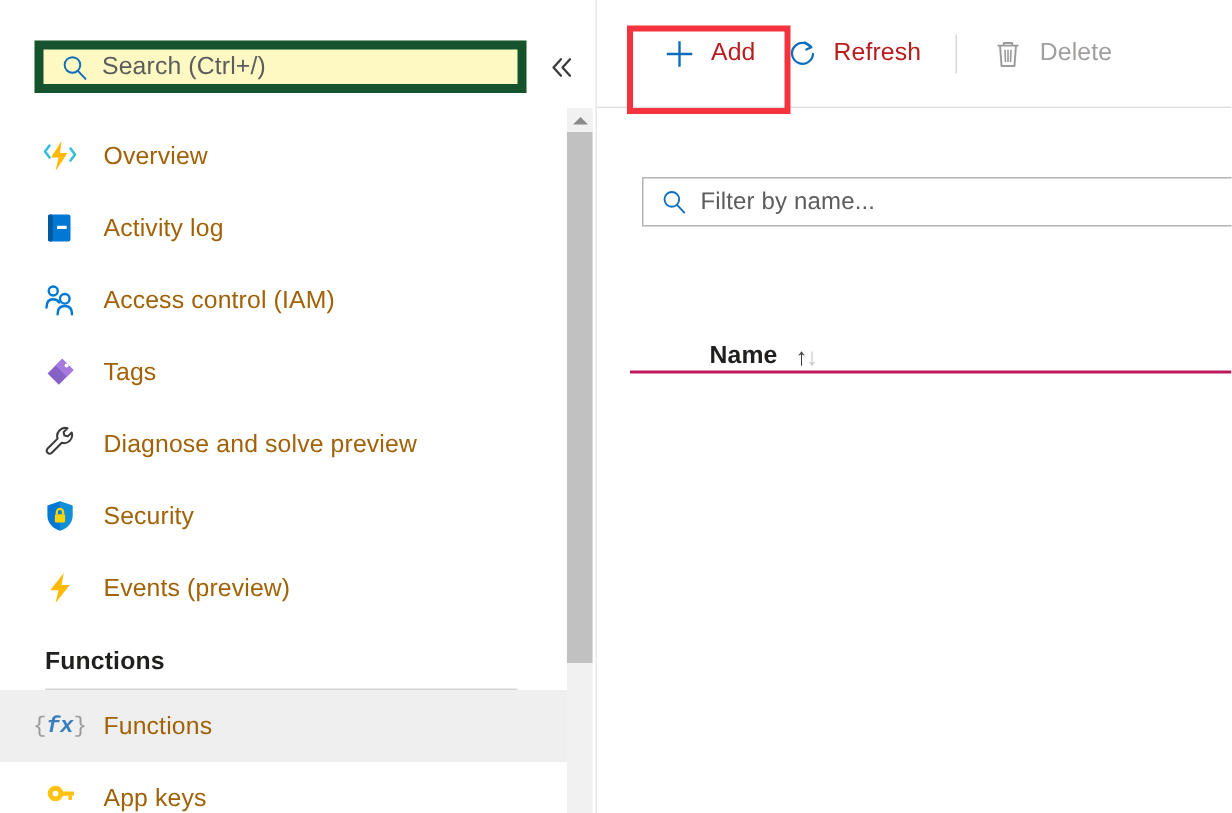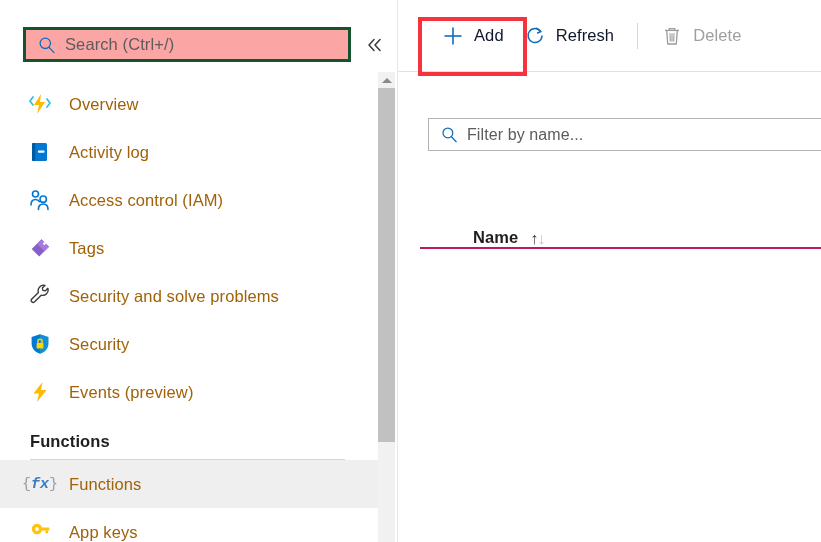--- a/index.html
+++ b/index.html
@@ -15,22 +15,22 @@
   #sidebar {
     position: absolute; left: 0; top: 0;
     width: 398px; height: 542px;
     background: #ffffff;
     overflow: hidden;
   }
 
   .search-wrap {
     position: absolute; left: 23px; top: 27px;
     width: 328px; height: 35px;
-    border: 3px solid #14532d;
-    background: #fca5a5;
+    border: 6px solid #14532d;
+    background: #fef9c3;
     display: flex; align-items: center;
     padding-left: 12px;
   }
   .search-wrap .sicon { width: 18px; height: 18px; flex: 0 0 18px; margin-right: 9px; }
   .search-wrap .stext {
     font-size: 16.5px; color: #5c5c5c; letter-spacing: 0.1px;
     white-space: nowrap;
   }
 
   .collapse-btn {
@@ -129,21 +129,21 @@
     padding-left: 34px;
   }
   .tb-btn {
     display: flex; align-items: center;
     height: 44px; padding: 0 10px;
     cursor: pointer; white-space: nowrap;
   }
   .tb-btn.disabled { cursor: default; }
   .tb-ico { width: 22px; height: 22px; flex: 0 0 22px; margin-right: 10px;
             display: flex; align-items: center; justify-content: center; }
-  .tb-label { font-size: 16.5px; color: #0f172a; letter-spacing: 0.1px; }
+  .tb-label { font-size: 16.5px; color: #b91c1c; letter-spacing: 0.1px; }
   .tb-btn.disabled .tb-label { color: #a19f9d; }
   .tb-sep {
     width: 1px; height: 26px; background: #d8d8d8;
     margin: 0 13px;
   }
 
   
   .annot-box {
     position: absolute; left: 20px; top: 17px;
     width: 109px; height: 59px;
@@ -268,21 +268,21 @@
         <span class="nav-label">Tags</span>
       </div>
 
       <div class="nav-item">
         <span class="nav-ico">
           <svg viewBox="0 0 24 24" width="24" height="24">
             <path d="M20.2 3.5 L16.6 7.1 L14.2 6.6 L13.7 4.2 L17.3 0.6" fill="none" stroke="#333" stroke-width="0"></path>
             <path d="M19.8 4.3 l-2.6 2.6 -2.3 -0.5 -0.5 -2.3 2.6 -2.6 a5.4 5.4 0 0 0 -6.6 6.9 L3.6 15.2 a2 2 0 0 0 2.8 2.8 l6.8 -6.8 a5.4 5.4 0 0 0 6.6 -6.9 z" fill="#ffffff" stroke="#3b3a39" stroke-width="1.35" stroke-linejoin="round"></path>
           </svg>
         </span>
-        <span class="nav-label">Security and solve problems</span>
+        <span class="nav-label">Diagnose and solve preview</span>
       </div>
 
       <div class="nav-item">
         <span class="nav-ico">
           <svg viewBox="0 0 24 24" width="24" height="24">
             <path d="M12 2.2 L20.4 5 V11.6 C20.4 16.6 16.8 20.3 12 21.8 C7.2 20.3 3.6 16.6 3.6 11.6 V5 Z" fill="#0078d4"></path>
             <path d="M12 2.2 L20.4 5 V11.6 C20.4 16.6 16.8 20.3 12 21.8 Z" fill="#32bedd" opacity="0.35"></path>
             <rect x="8.6" y="10.8" width="6.8" height="5.6" rx="0.9" fill="#ffd400"></rect>
             <path d="M9.9 10.8 V9.3 a2.1 2.1 0 0 1 4.2 0 V10.8" fill="none" stroke="#ffd400" stroke-width="1.5"></path>
           </svg>

